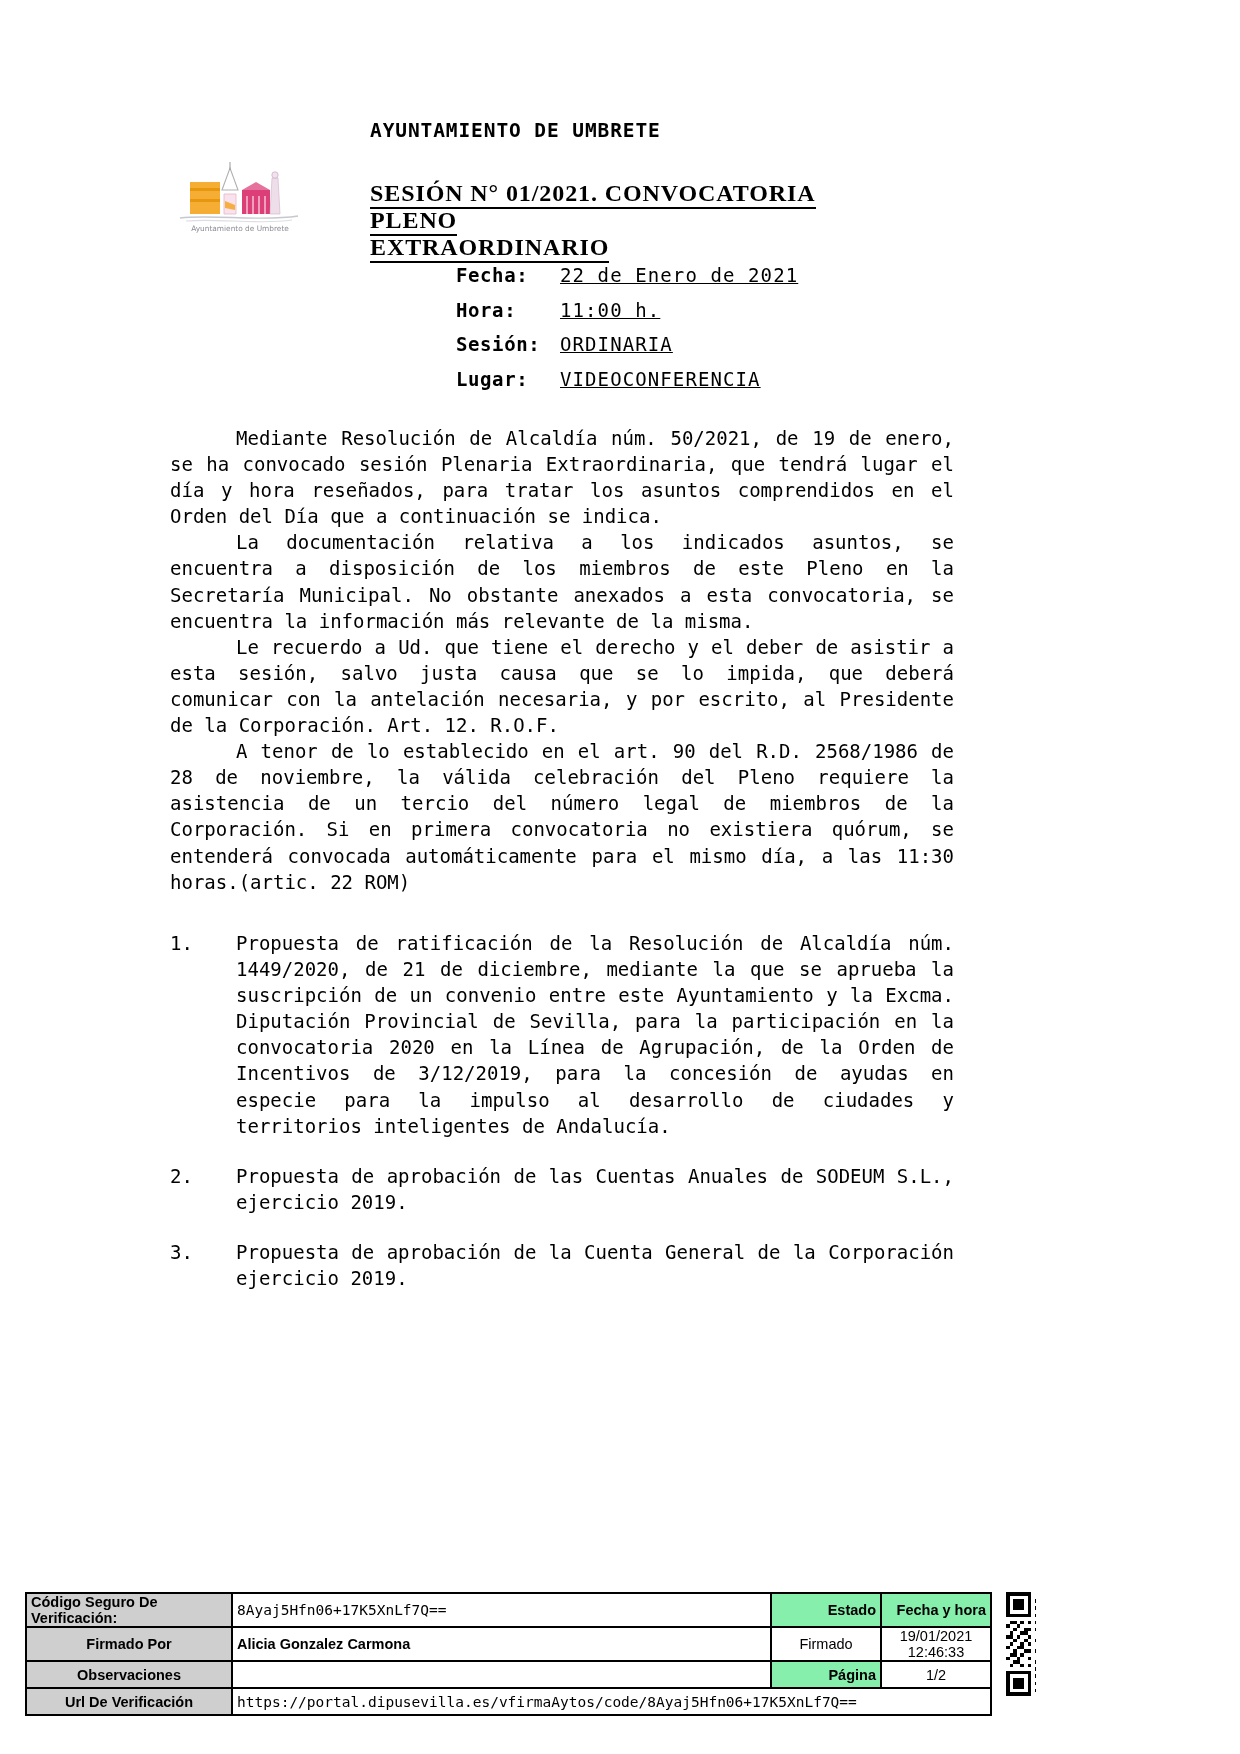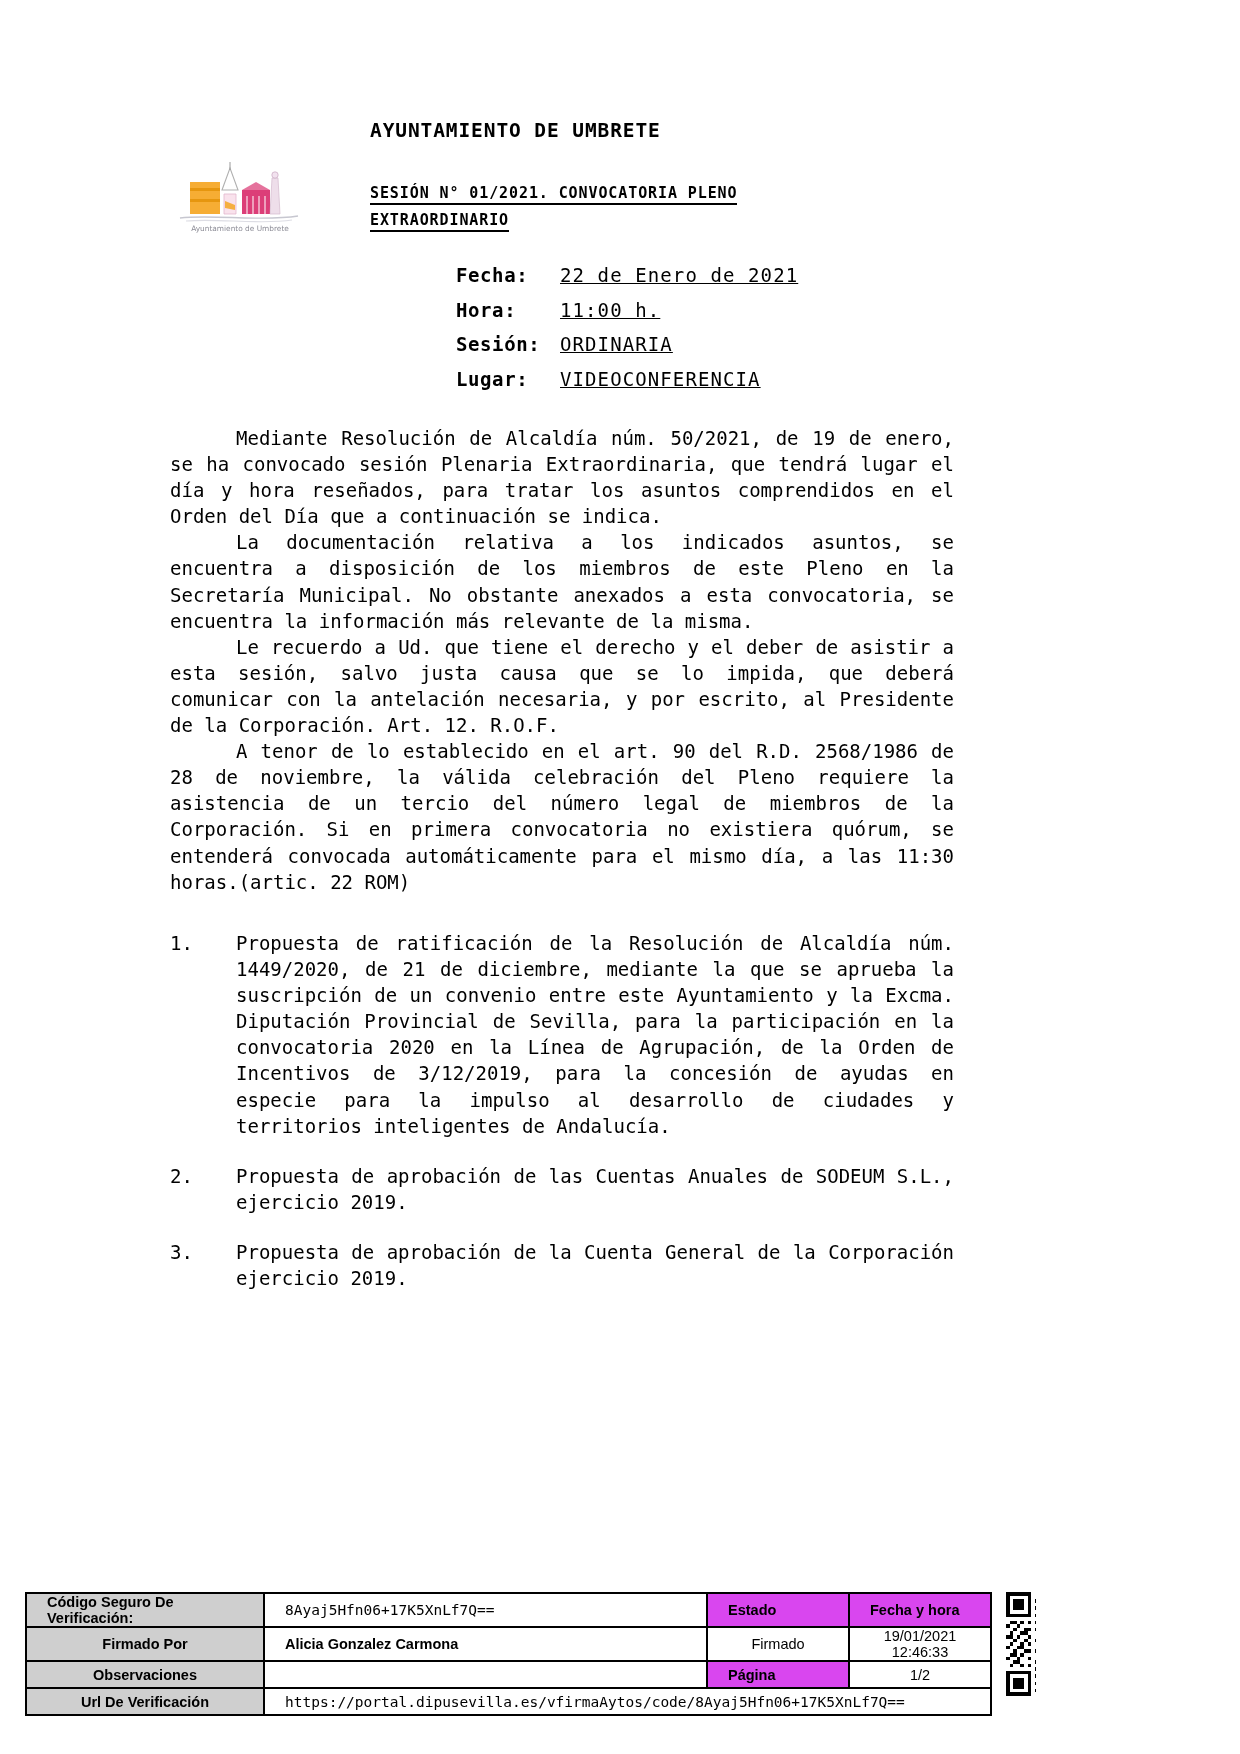--- a/index.html
+++ b/index.html
@@ -41,24 +41,25 @@
     width: 136px;
     height: 82px;
   }
   .logo svg { display: block; width: 136px; height: 82px; }
 
   .session-title {
     position: absolute;
     left: 370px;
     top: 180px;
     width: 520px;
-    font-size: 15px;
+    font-size: 24px;
     font-weight: bold;
     letter-spacing: 0.9px;
     line-height: 27px;
+    font-family: Liberation Serif, serif;
   }
   .session-title span {
     border-bottom: 2px solid #000;
     padding-bottom: 1px;
     display: inline;
   }
 
   
   .meta {
     position: absolute;
@@ -139,39 +140,39 @@
   table.csv {
     border-collapse: collapse;
     width: 972px;
     table-layout: fixed;
     font-family: "Liberation Sans", sans-serif;
   }
   table.csv td {
     border: 2px solid #000;
     height: 25px;
     font-size: 14.5px;
-    padding: 0 20px;
+    padding: 0 4px;
     vertical-align: middle;
   }
   td.lbl {
     background: #cfcfcf;
     font-weight: bold;
     text-align: center;
     width: 196px;
   }
   td.lbl-left { text-align: left; padding-left: 6px; }
   td.val-center {
     font-family: "DejaVu Sans Mono", "Liberation Mono", monospace;
     font-size: 14px;
   }
   td.val-left { text-align: left; font-weight: bold; }
   td.small-lbl {
-    background: #d946ef;
+    background: #86efac;
     font-weight: bold;
-    text-align: left;
+    text-align: right;
     width: 100px;
   }
   td.small-val { text-align: center; width: 185px; }
   .qr {
     margin-left: 14px;
     width: 104px;
     height: 104px;
   }
   .qr svg { display: block; }
 </style>

